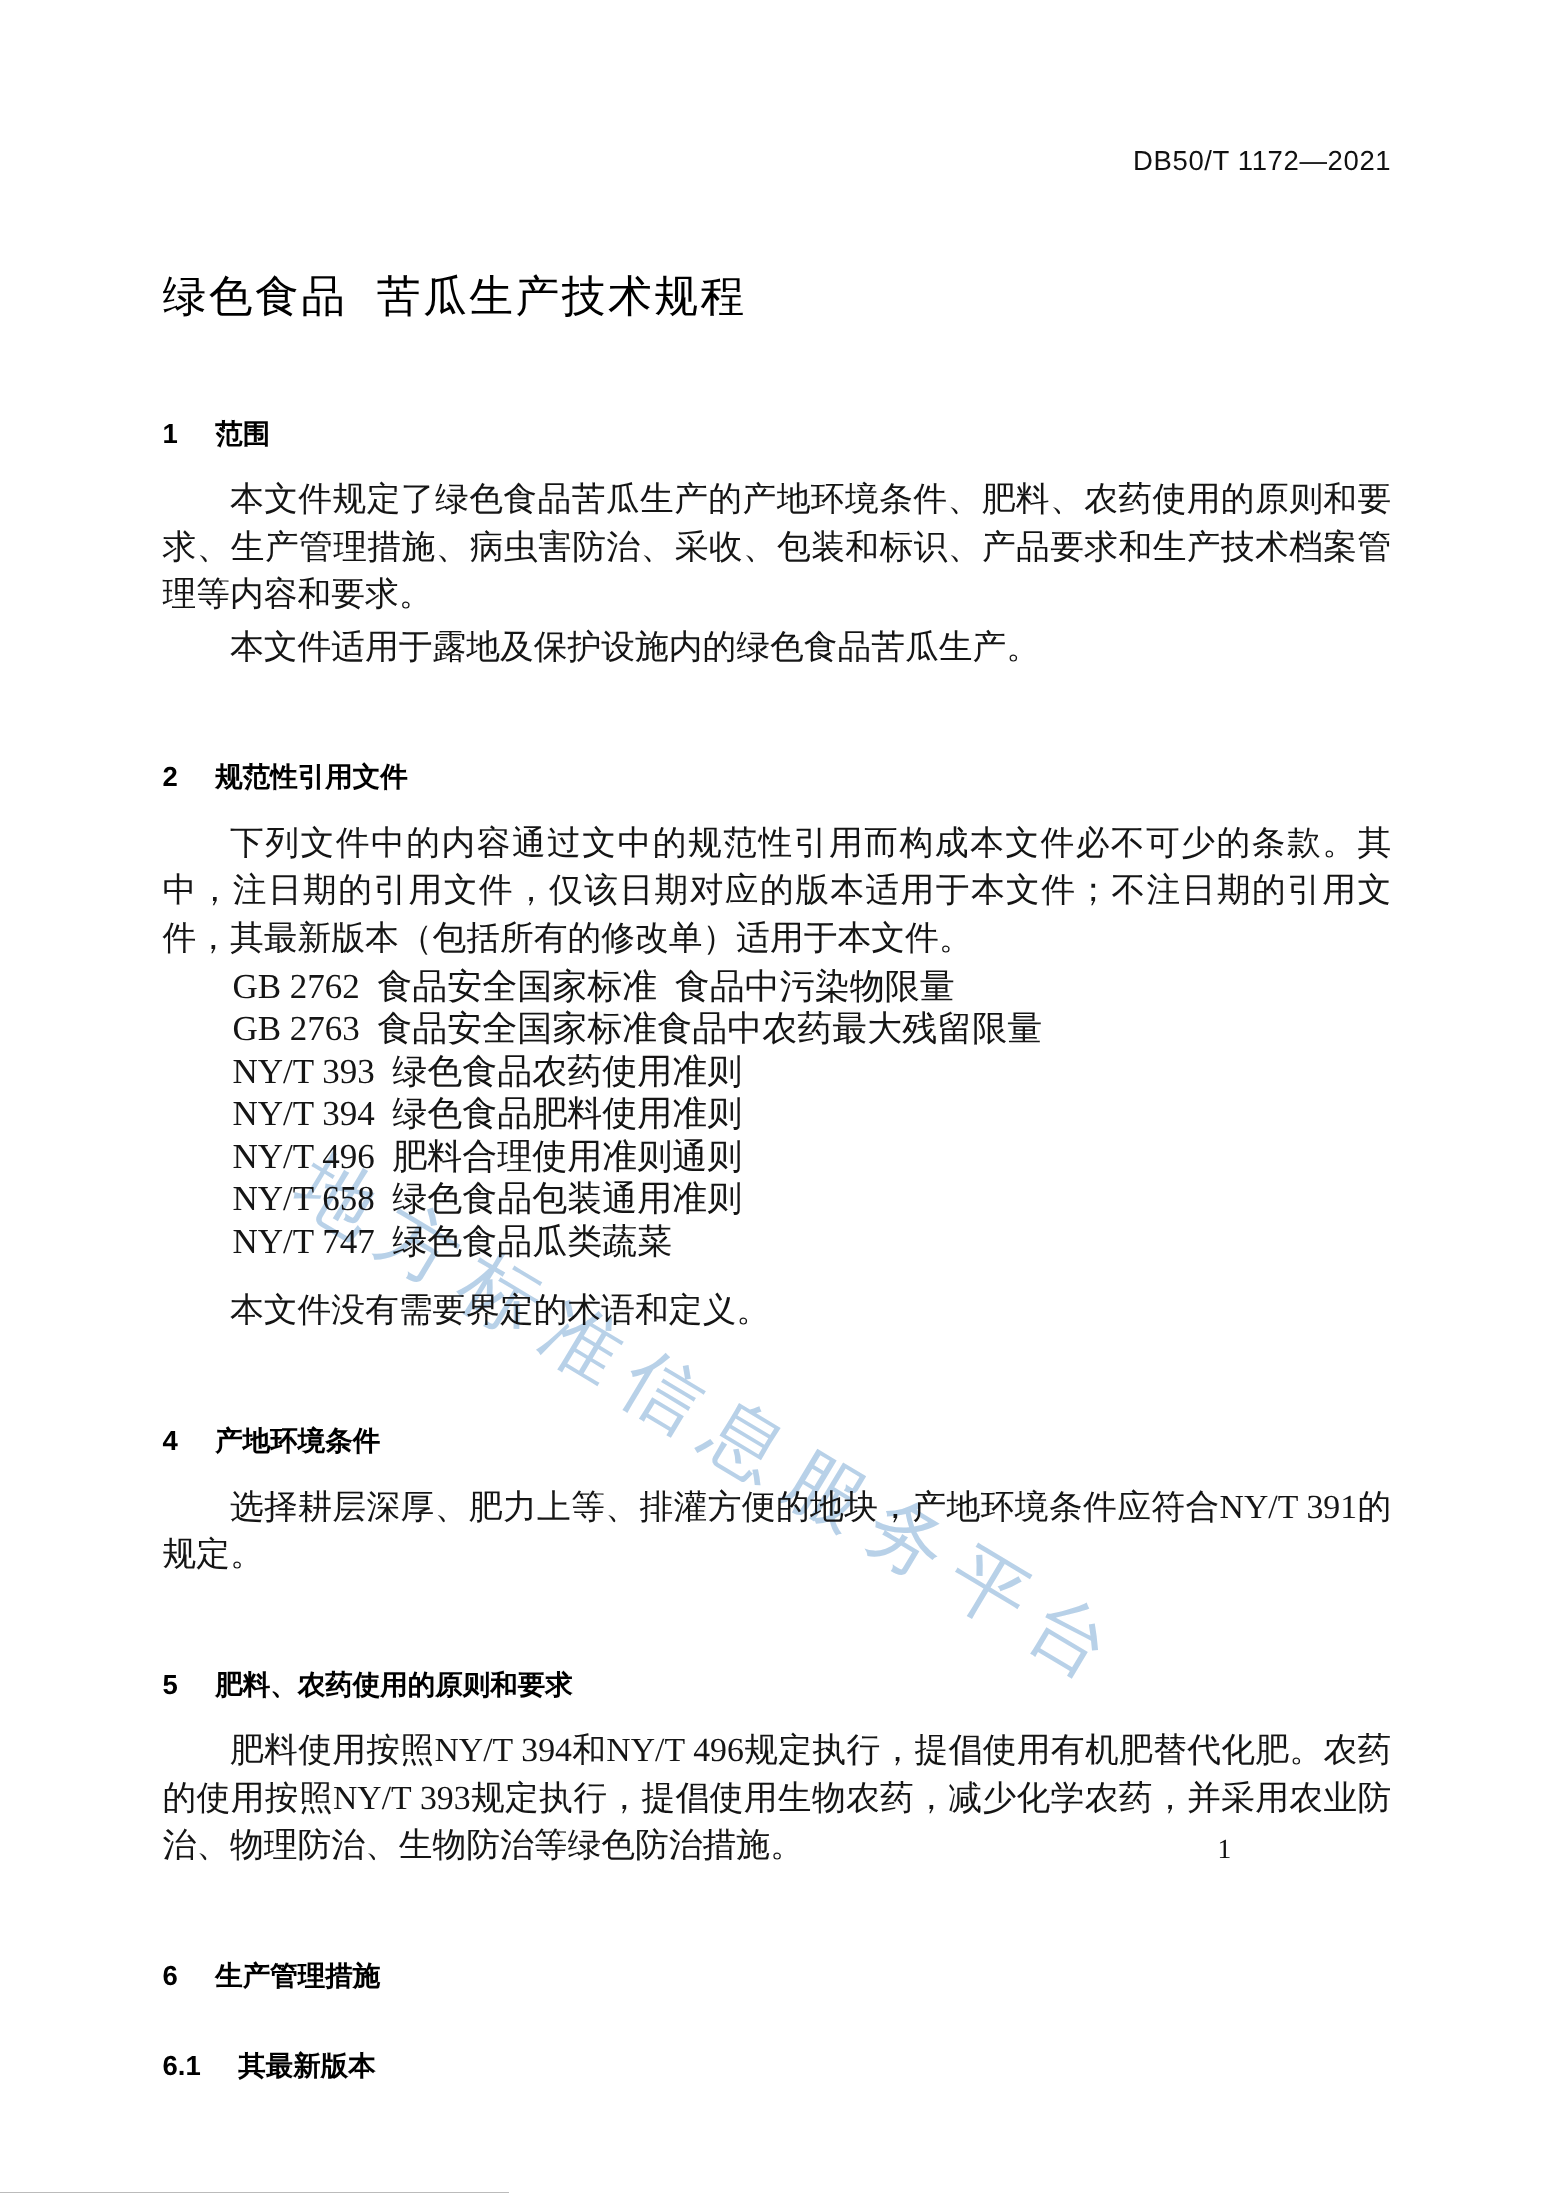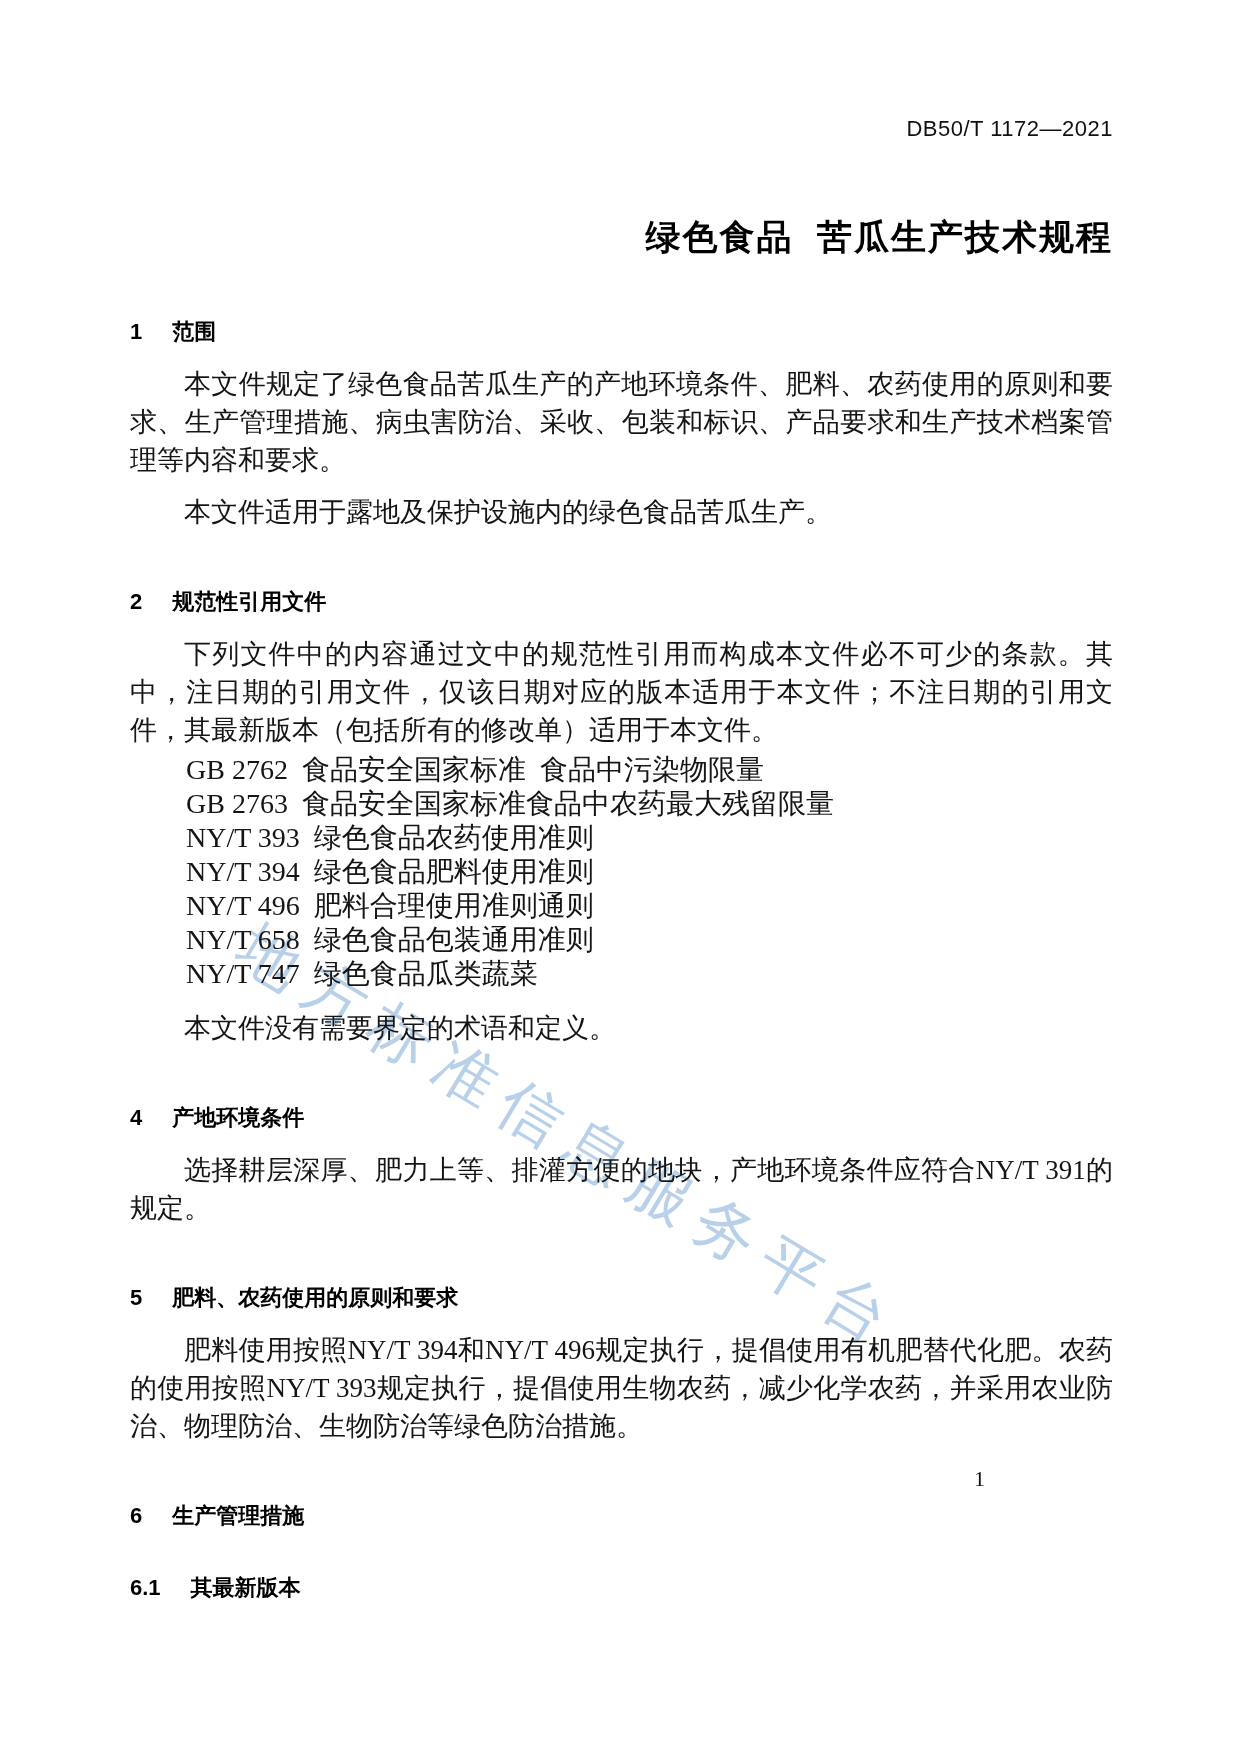--- a/index.html
+++ b/index.html
@@ -27,30 +27,30 @@
   .doc-code {
     padding-top: 116px;
     text-align: right;
     font-family: "Liberation Sans", "DejaVu Sans", sans-serif;
     font-size: 22px;
     letter-spacing: 0.5px;
     color: #111;
   }
   .doc-title {
     margin: 72px 0 0 0;
-    text-align: right;
+    text-align: left;
     font-family: "Liberation Sans", "DejaVu Sans", sans-serif;
-    font-weight: 700;
+    font-weight: 400;
     font-size: 35px;
     letter-spacing: 2px;
     white-space: pre;
     color: #000;
   }
   .sec-heading {
-    margin: 56px 0 0 0;
+    margin: 71px 0 0 0;
     font-family: "Liberation Sans", "DejaVu Sans", sans-serif;
     font-weight: 700;
     font-size: 22px;
     color: #000;
   }
   .sec-heading .sec-num {
     display: inline-block;
     margin-right: 30px;
   }
   .sub-heading {
@@ -58,21 +58,21 @@
   }
   .para {
     margin: 18px 0 0 0;
     font-size: 27px;
     line-height: 38px;
     text-align: justify;
     text-indent: 2em;
     color: #151515;
   }
   .para + .para {
-    margin-top: 14px;
+    margin-top: 4px;
   }
   .ref-list {
     margin-top: 4px;
   }
   .ref-item {
     padding-left: 2em;
     font-size: 28px;
     line-height: 34px;
     white-space: pre-wrap;
     color: #151515;

